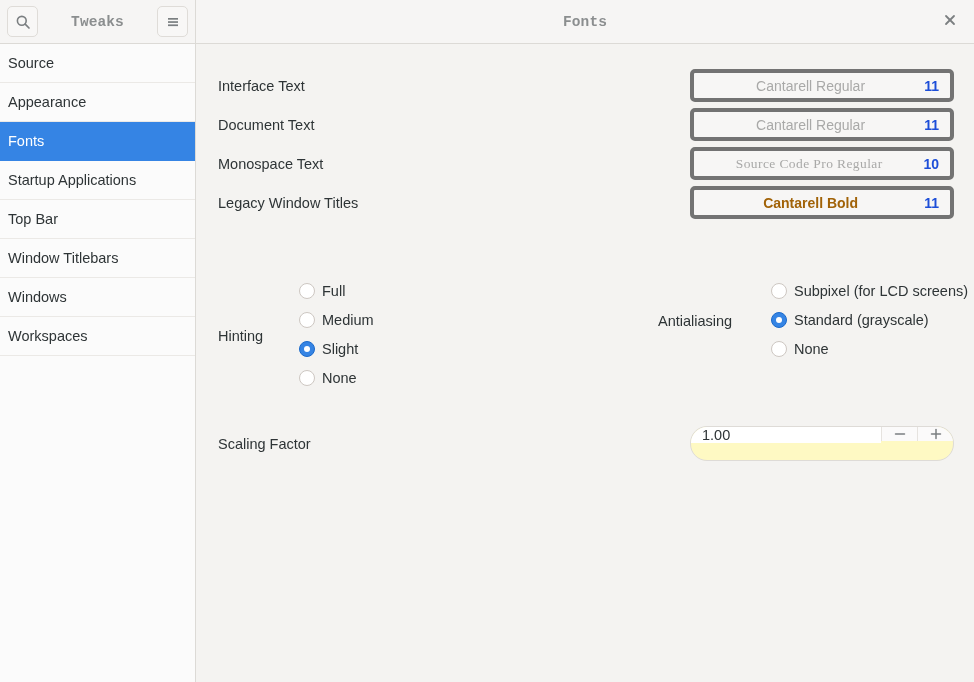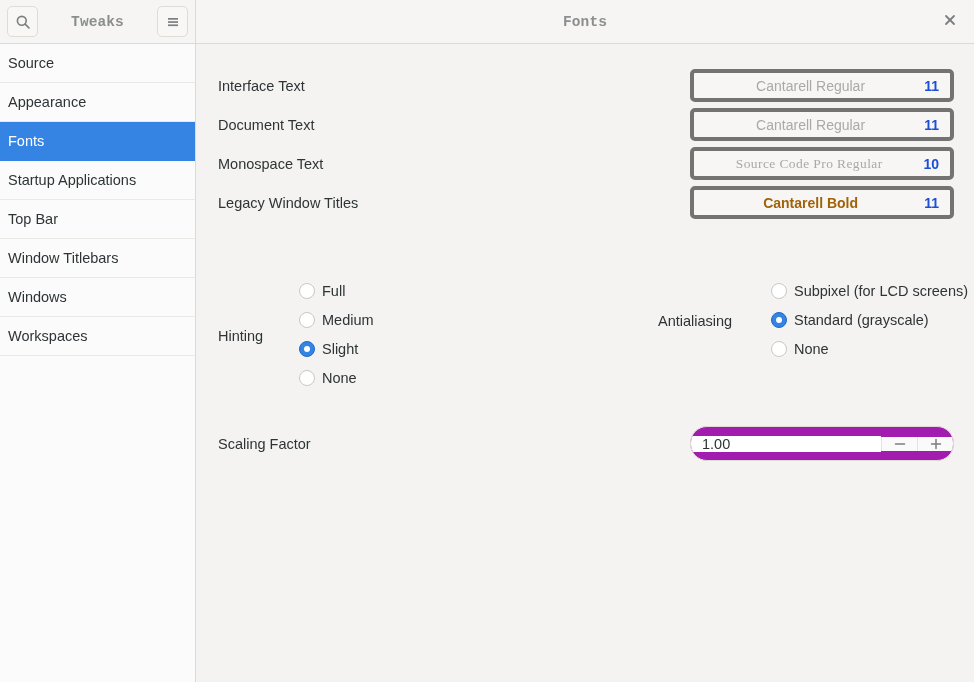--- a/index.html
+++ b/index.html
@@ -274,23 +274,23 @@
   .scaling-row .row-label {
     flex: 1;
     font-size: 14.5px;
     color: #2e3436;
   }
   .spin {
     width: 264px;
     height: 35px;
     border: 1px solid #dedbd7;
     border-radius: 17px;
-    background: #a21caf;
-    display: flex;
-    align-items: center;
+    background: #fef9c3;
+    display: flex;
+    align-items: flex-start;
     box-sizing: border-box;
     overflow: hidden;
   }
   .spin-entry {
     flex: 1;
     display: flex;
     align-items: center;
     padding-left: 11px;
     font-size: 14.5px;
     color: #2e3436;

